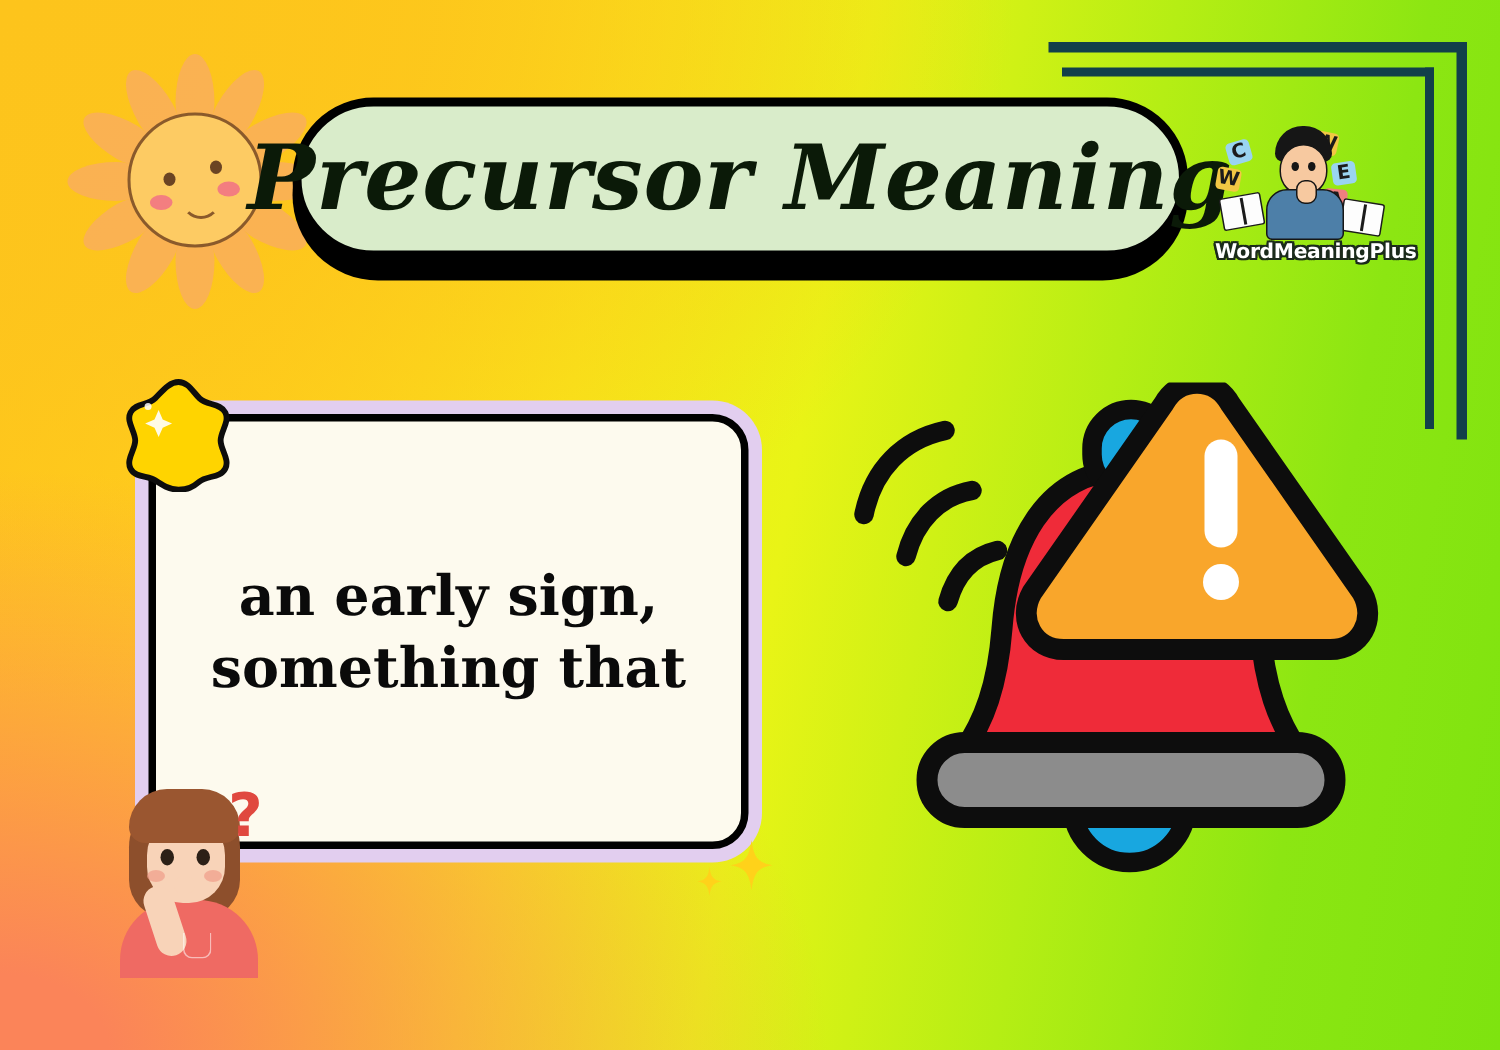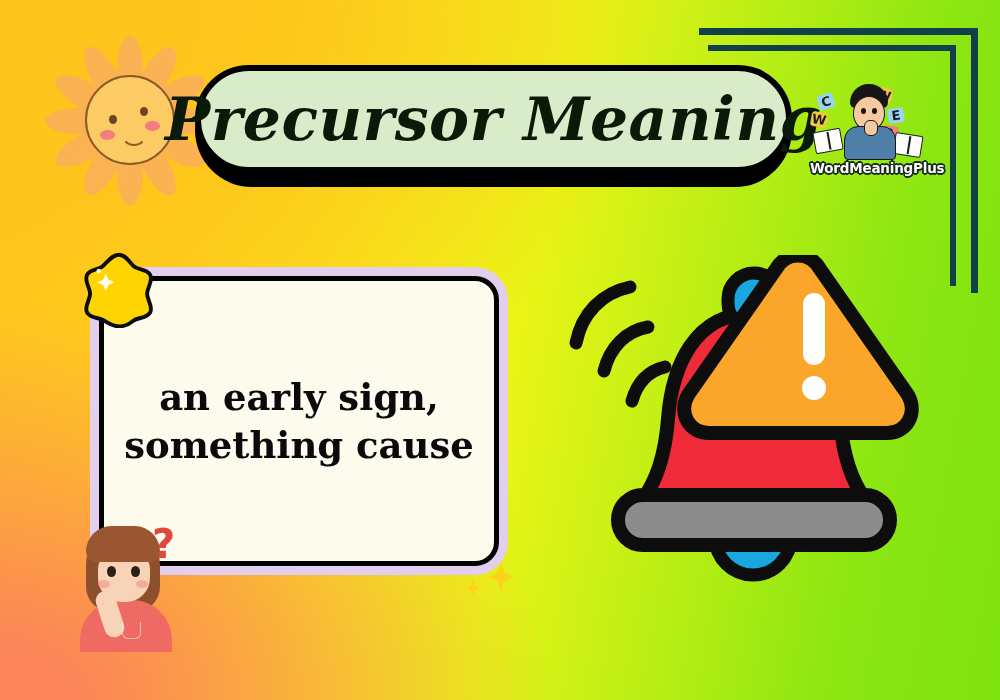--- a/index.html
+++ b/index.html
@@ -379,21 +379,21 @@
       <div class="eye2 b"></div>
       <div class="body"></div>
       <div class="hand"></div>
     </div>
     <div class="logo-caption">WordMeaningPlus</div>
   </div>
 
   <div class="def-card">
     <div class="def-text">
       <div>an early sign,</div>
-      <div>something cause</div>
+      <div>something that</div>
     </div>
   </div>
 
   <div class="star-badge">
     <svg class="s-shape" viewBox="0 0 100 100" aria-hidden="true">
       <path d="M50 6 C58 6 62 14 68 20 C74 26 86 24 90 32 C94 40 86 48 86 56
                C86 64 94 72 90 80 C86 88 74 86 68 91 C62 96 58 98 50 98
                C42 98 36 94 30 90 C24 86 13 88 9 80 C5 72 13 64 13 56
                C13 48 5 40 9 32 C13 24 24 26 30 20 C36 14 42 6 50 6 Z" fill="#ffd400" stroke="#0d0d0d" stroke-width="5"></path>
       <path d="M50 6 C58 6 62 14 68 20 C74 26 86 24 90 32 C94 40 86 48 86 56

